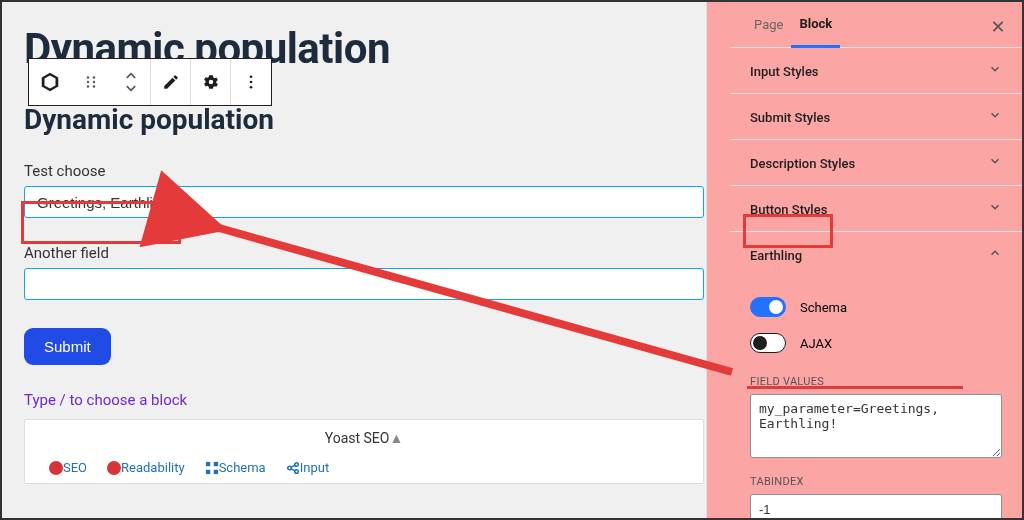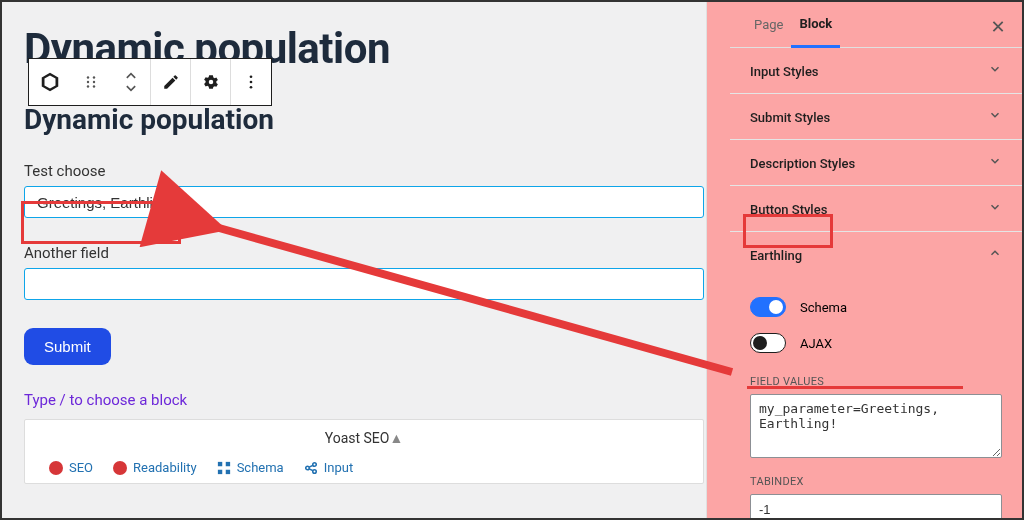--- a/index.html
+++ b/index.html
@@ -96,21 +96,21 @@
   .yoast-header {
     display: flex;
     justify-content: center;
     align-items: center;
     font-size: 14px;
     color: #333;
     padding-bottom: 10px;
   }
   .yoast-tabs { display: flex; gap: 0; }
   .yoast-tab {
-    display: flex; align-items: center; gap: 6px;
+    display: flex; align-items: center; 
     font-size: 13px; color: #2271b1;
     padding: 4px 10px;
   }
   .yoast-tab .dot {
     width: 14px; height: 14px; border-radius: 50%;
     background: #d63638;
   }
   .sidebar {
     position: absolute;
     right: 0; top: 0;

